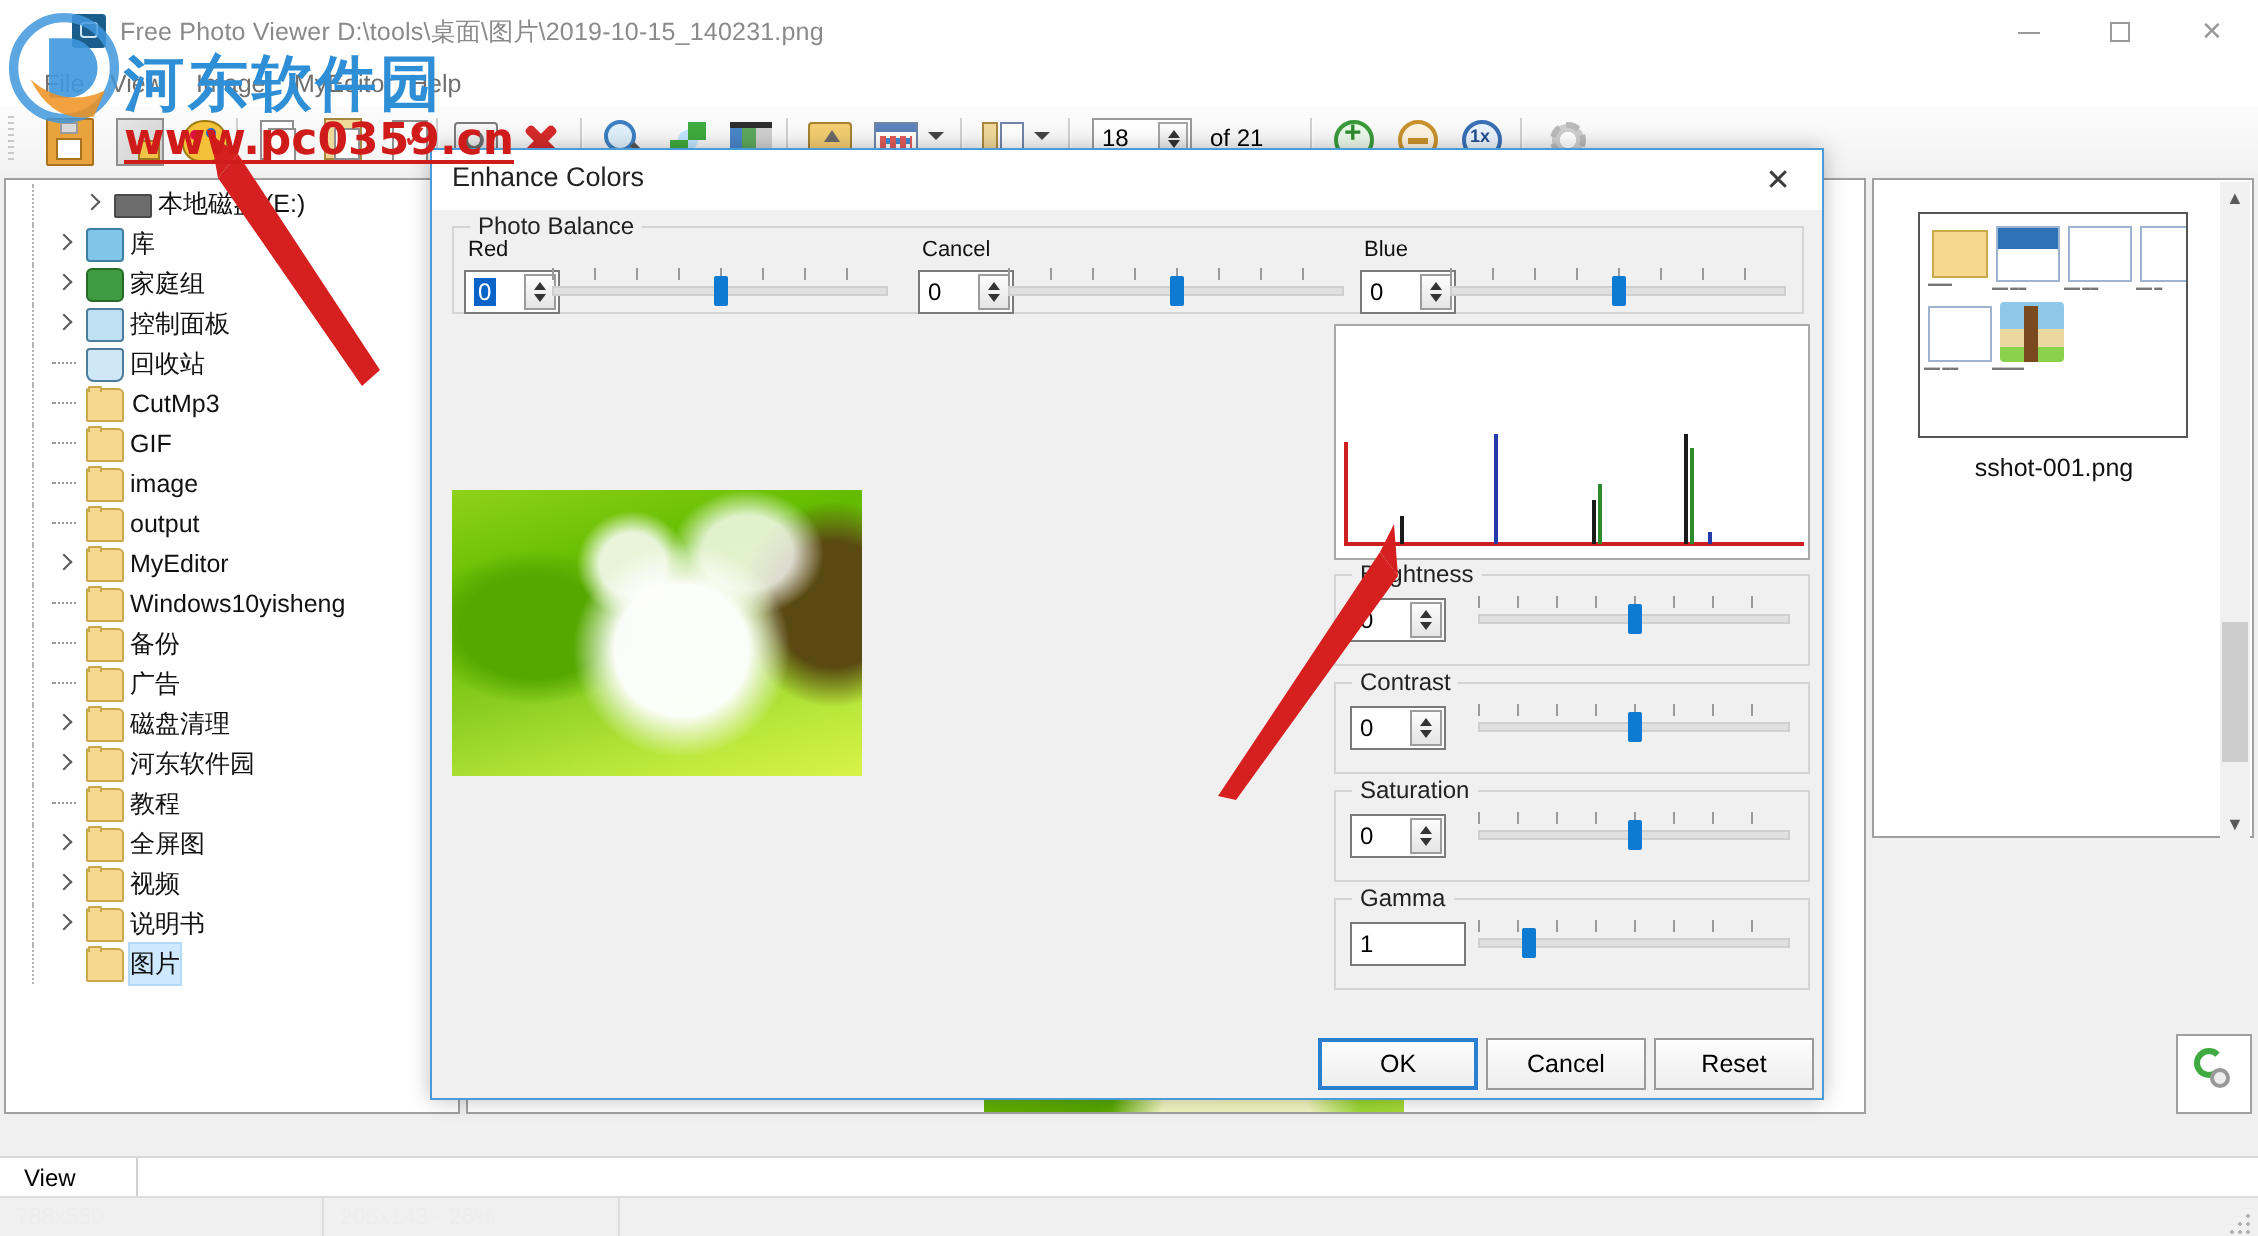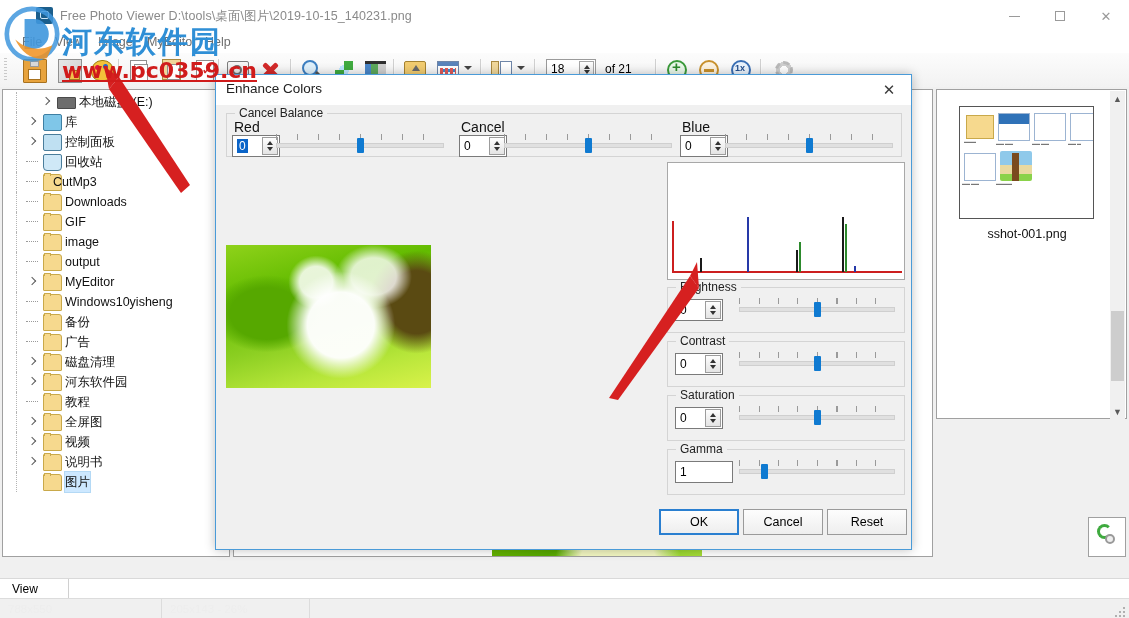--- a/index.html
+++ b/index.html
@@ -161,21 +161,21 @@
 
   
   .dialog{position:absolute;left:215px;top:74px;width:697px;height:476px;background:#f0f0f0;
     border:1px solid #4a9bd8;box-sizing:border-box;box-shadow:0 0 10px rgba(0,0,0,.25);}
   .dlg-title{position:absolute;left:0;top:0;width:100%;height:30px;background:#fff;}
   .dlg-title-text{position:absolute;left:10px;top:6px;font-size:13.5px;color:#222;}
   .dlg-close{position:absolute;right:0;top:0;width:44px;height:30px;display:flex;align-items:center;justify-content:center;color:#3b3b3b;font-size:15px;}
 
   .group{position:absolute;border:1px solid #d4d4d4;box-sizing:border-box;}
   .group-cap{position:absolute;top:-8px;left:8px;background:#f0f0f0;padding:0 4px;font-size:12px;color:#222;}
-  .sub-label{position:absolute;font-size:14px;color:#111;}
+  .sub-label{position:absolute;font-size:11px;color:#111;}
 
   .numbox{position:absolute;width:48px;height:22px;background:#fff;border:1px solid #7a7a7a;box-sizing:border-box;}
   .numbox .nv{position:absolute;left:4px;top:3px;font-size:12px;color:#000;}
   .numbox.focused .nv{background:#0a64c8;color:#fff;padding:0 2px;}
   .nspin{position:absolute;right:1px;top:1px;width:16px;height:18px;background:linear-gradient(#fdfdfd,#e4e4e4);border:1px solid #9c9c9c;box-sizing:border-box;}
   .nsp-up,.nsp-dn{position:absolute;left:4px;width:0;height:0;border-left:3.5px solid transparent;border-right:3.5px solid transparent;}
   .nsp-up{top:3px;border-bottom:4px solid #333;}
   .nsp-dn{top:9px;border-top:4px solid #333;}
   .numbox.nospin{width:58px;}
 
@@ -196,21 +196,21 @@
       radial-gradient(ellipse 16% 22% at 44% 26%,rgba(255,255,255,.85) 0 50%,rgba(255,255,255,0) 85%),
       radial-gradient(ellipse 22% 26% at 72% 22%,rgba(255,255,255,.8) 0 50%,rgba(255,255,255,0) 85%),
       radial-gradient(ellipse 30% 30% at 20% 48%,#56a800 0 60%,rgba(86,168,0,0) 90%),
       radial-gradient(ellipse 26% 40% at 93% 40%,#5a4a12 0 55%,rgba(90,74,18,0) 90%),
       linear-gradient(165deg,#8fd21a 0%,#62bb00 30%,#8ccf22 58%,#b7e63a 80%,#d9f24a 100%);
     border:0;}
   .pv-shadow{position:absolute;left:0;top:0;width:100%;height:100%;
     box-shadow:inset 0 0 0 0 rgba(0,0,0,0);}
 
   .btnrow{position:absolute;left:0;top:434px;width:100%;height:30px;}
-  .dbtn{position:absolute;top:0;width:80px;height:26px;background:linear-gradient(#fdfdfd,#eeeeee);
+  .dbtn{position:absolute;top:10px;width:80px;height:26px;background:linear-gradient(#fdfdfd,#eeeeee);
     border:1px solid #9a9a9a;box-sizing:border-box;font-size:12.5px;color:#000;
     display:flex;align-items:center;justify-content:center;}
   .dbtn.default{border:2px solid #2a7fd0;}
 
   
   .arrow{position:absolute;pointer-events:none;}
 
   
   .wm{position:absolute;pointer-events:none;}
   .wm-logo{left:4px;top:6px;width:56px;height:56px;}
@@ -340,40 +340,40 @@
           </div>
           <div class="trow">
             <span class="vdot"></span>
             <span class="tw" style="left:24px"></span>
             <span class="tico" style="left:40px;background:#7fc6e8;border:1px solid #3e7fa3;border-radius:2px;"></span>
             <span class="tlabel" style="left:62px">库</span>
           </div>
           <div class="trow">
             <span class="vdot"></span>
             <span class="tw" style="left:24px"></span>
+            <span class="tico" style="left:40px;background:#3f9b3f;border:1px solid #266a26;border-radius:3px;"></span>
+            <span class="tlabel" style="left:62px">家庭组</span>
+          </div>
+          <div class="trow">
+            <span class="vdot"></span>
+            <span class="tw" style="left:24px"></span>
             <span class="tico" style="left:40px;background:#bfe0f2;border:1px solid #4a7d9b;border-radius:2px;"></span>
             <span class="tlabel" style="left:62px">控制面板</span>
           </div>
           <div class="trow">
             <span class="vdot"></span>
             <span class="dots" style="left:23px"></span>
             <span class="tico" style="left:40px;background:#cfe8f7;border:1px solid #4a7d9b;border-radius:2px 2px 4px 4px;"></span>
             <span class="tlabel" style="left:62px">回收站</span>
           </div>
           <div class="trow">
             <span class="vdot"></span>
             <span class="dots" style="left:23px"></span>
             <span class="tico fold" style="left:40px;"></span>
-            <span class="tlabel" style="left:50px">CutMp3</span>
-          </div>
-          <div class="trow">
-            <span class="vdot"></span>
-            <span class="dots" style="left:23px"></span>
-            <span class="tico fold" style="left:40px;"></span>
-            <span class="tlabel" style="left:62px">Downloads</span>
+            <span class="tlabel" style="left:63px">CutMp3</span>
           </div>
           <div class="trow">
             <span class="vdot"></span>
             <span class="dots" style="left:23px"></span>
             <span class="tico fold" style="left:40px;"></span>
             <span class="tlabel" style="left:62px">GIF</span>
           </div>
           <div class="trow">
             <span class="vdot"></span>
             <span class="dots" style="left:23px"></span>
@@ -504,21 +504,21 @@
 
   <div class="dialog">
     <div class="dlg-title">
       <span class="dlg-title-text">Enhance Colors</span>
       <span class="dlg-close">
         <i style="font-style:normal">✕</i>
       </span>
     </div>
 
     <div class="group" style="left:10px;top:38px;width:676px;height:44px;">
-      <span class="group-cap">Cancel Balance</span>
+      <span class="group-cap">Photo Balance</span>
     </div>
 
     <span class="sub-label" style="left:18px;top:44px">Red</span>
     <div class="numbox focused" style="left:16px;top:60px">
       <span class="nv">0</span>
       <span class="nspin">
           <i class="nsp-up"></i>
           <i class="nsp-dn"></i>
         </span>
     </div>

